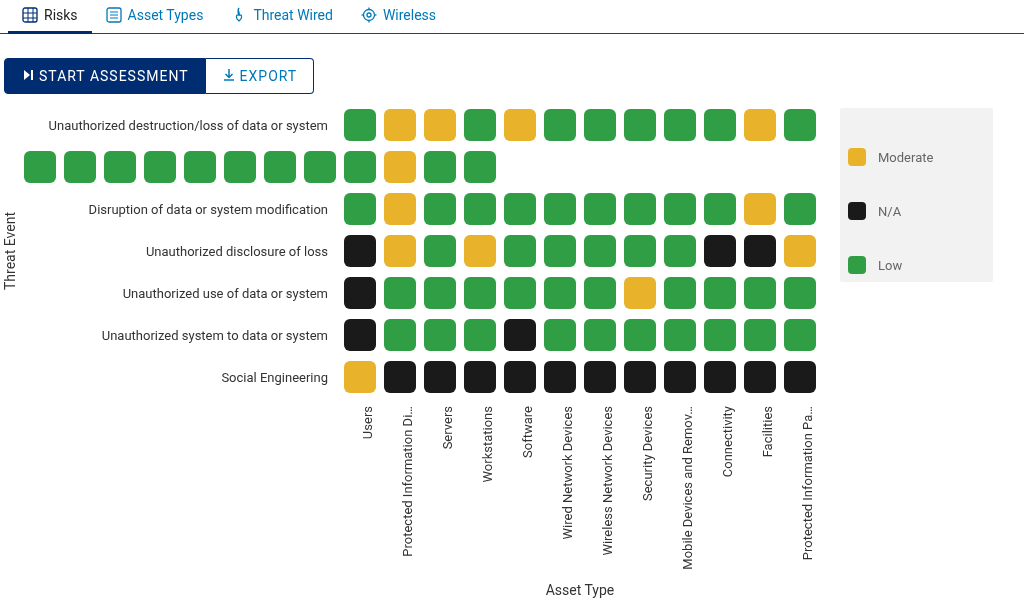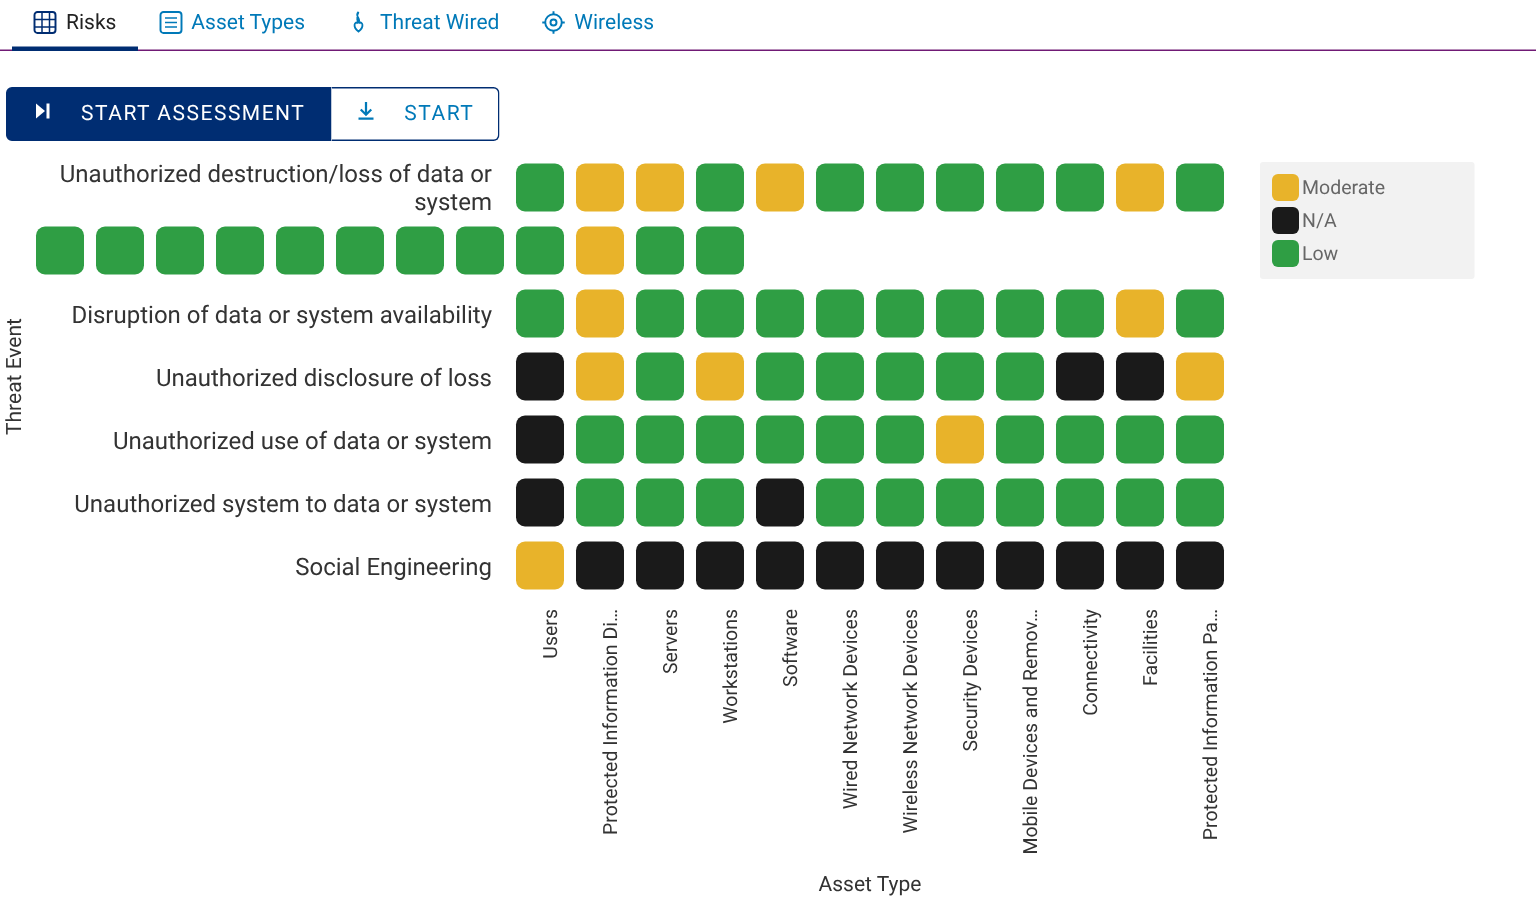--- a/index.html
+++ b/index.html
@@ -40,21 +40,21 @@
 
   
   .action-bar {
     display: flex;
     align-items: center;
     margin: 24px 0 16px 4px;
   }
   .btn {
     display: inline-flex;
     align-items: center;
-    gap: 19px;
+    gap: 4px;
     height: 36px;
     padding: 0 16px;
     font-size: 14px;
     letter-spacing: 1px;
     cursor: pointer;
     border: 1px solid #002d72;
   }
   .btn-primary {
     background: #002d72;
     color: #fff;
@@ -95,21 +95,21 @@
   }
   .chart-row {
     display: flex;
     align-items: center;
     height: 42px;
   }
   .row-label {
     width: 320px;
     text-align: right;
     padding-right: 12px;
-    font-size: 16px;
+    font-size: 13px;
     color: #333;
   }
   .cells {
     display: flex;
   }
   .cell {
     width: 40px;
     height: 42px;
     display: flex;
     align-items: center;
@@ -163,22 +163,23 @@
     margin-top: 4px;
     background: #f2f2f2;
     border-radius: 2px;
     padding: 6px 60px 6px 8px;
     font-size: 13px;
     color: #666;
   }
   .legend-item {
     display: flex;
     align-items: center;
-    gap: 2px;
+    gap: 12px;
     padding: 2px 0;
+    margin-top: 32px;
   }
   .legend-swatch {
     width: 18px;
     height: 18px;
     border-radius: 4px;
   }
 </style>
 </head>
 <body>
 
@@ -241,21 +242,21 @@
     </span>
     <span>START ASSESSMENT</span>
   </div>
   <div class="btn btn-secondary">
     <span>
       <svg width="14" height="14" viewBox="0 0 14 14">
           <path d="M7 1 L7 9 M3.5 6 L7 9.5 L10.5 6" fill="none" stroke="#0079b8" stroke-width="1.5"></path>
           <line x1="2" y1="12" x2="12" y2="12" stroke="#0079b8" stroke-width="1.5"></line>
         </svg>
     </span>
-    <span>START</span>
+    <span>EXPORT</span>
   </div>
 </div>
 
 <div class="chart-wrap">
   <div class="y-axis-title" style="height:294px;">
     <span>Threat Event</span>
   </div>
   <div class="chart-inner">
     <div class="chart-grid" id="chart-grid">
         <div class="chart-row">
@@ -333,21 +334,21 @@
             </div>
             <div class="cell">
               <div class="swatch low"></div>
             </div>
             <div class="cell">
               <div class="swatch low"></div>
             </div>
           </div>
         </div>
         <div class="chart-row">
-          <div class="row-label">Disruption of data or system availability</div>
+          <div class="row-label">Disruption of data or system modification</div>
           <div class="cells">
             <div class="cell">
               <div class="swatch low"></div>
             </div>
             <div class="cell">
               <div class="swatch moderate"></div>
             </div>
             <div class="cell">
               <div class="swatch low"></div>
             </div>

